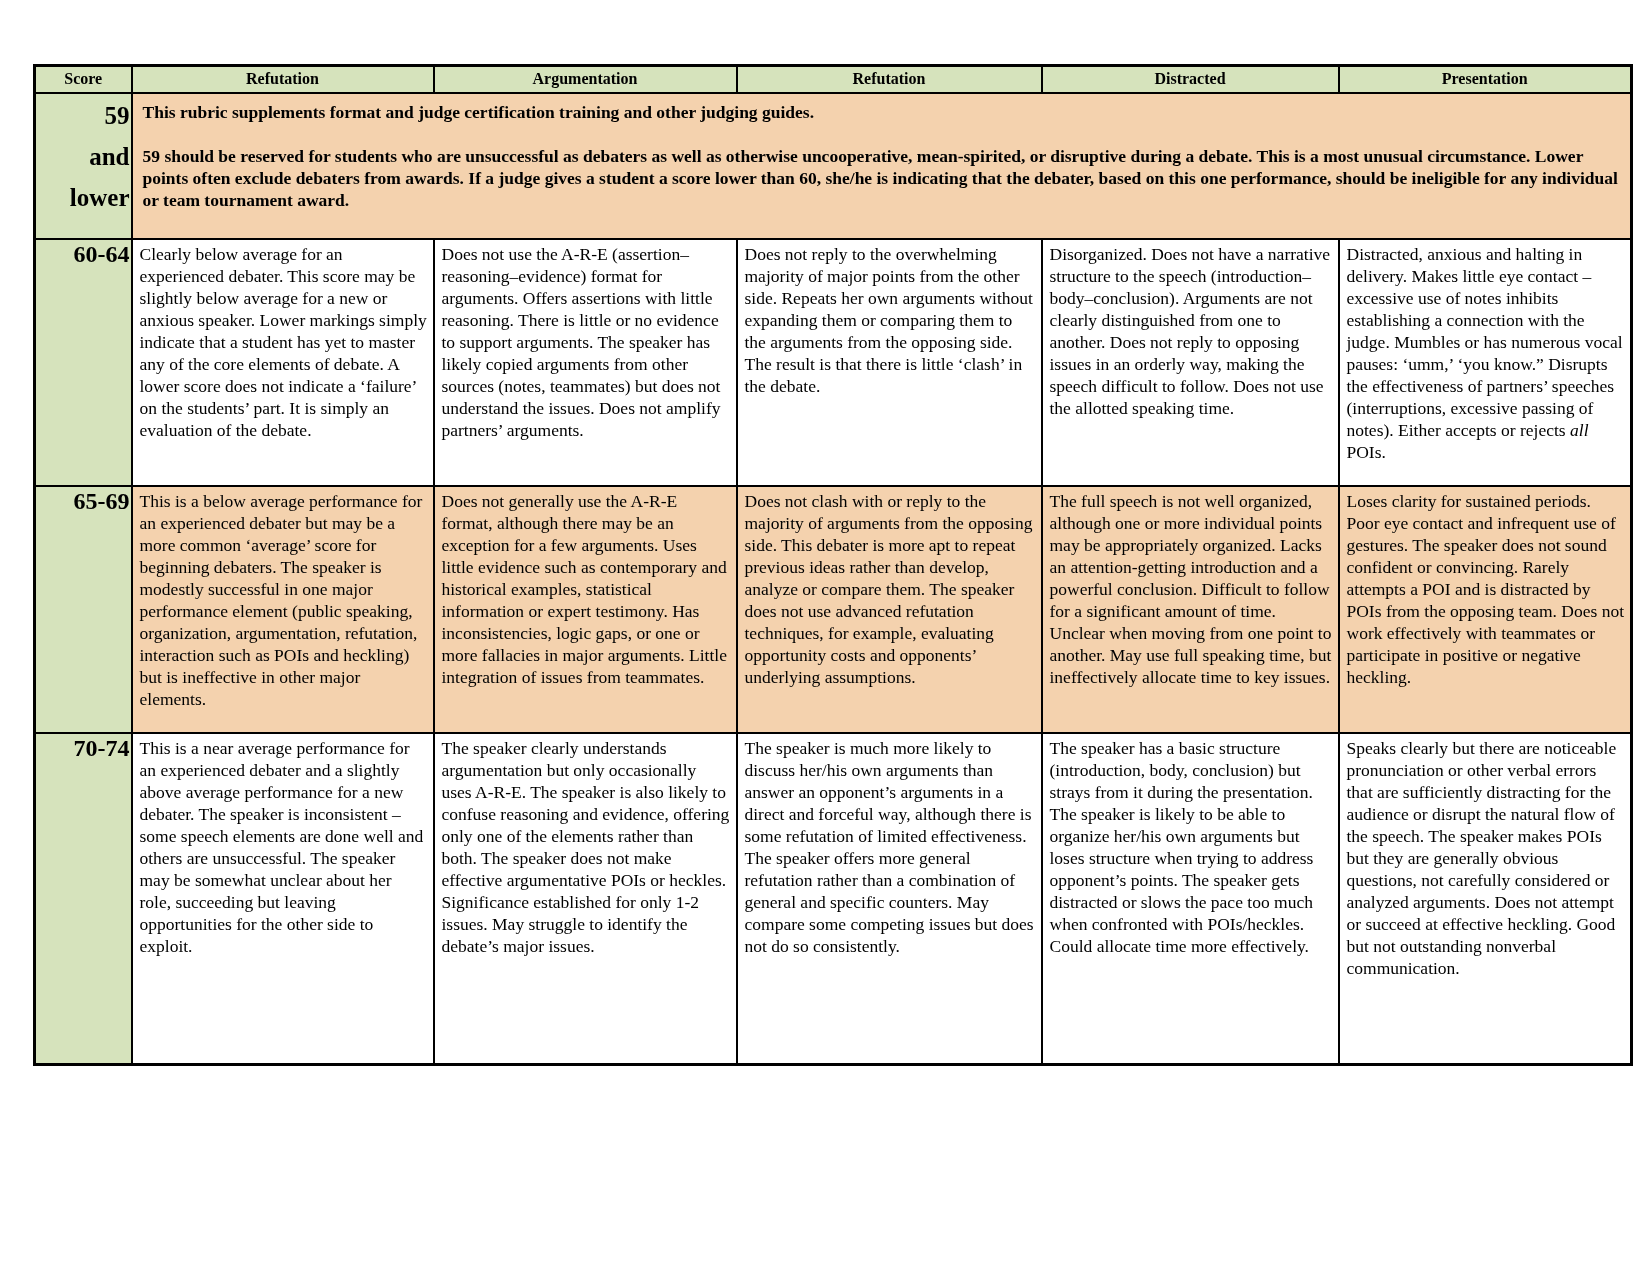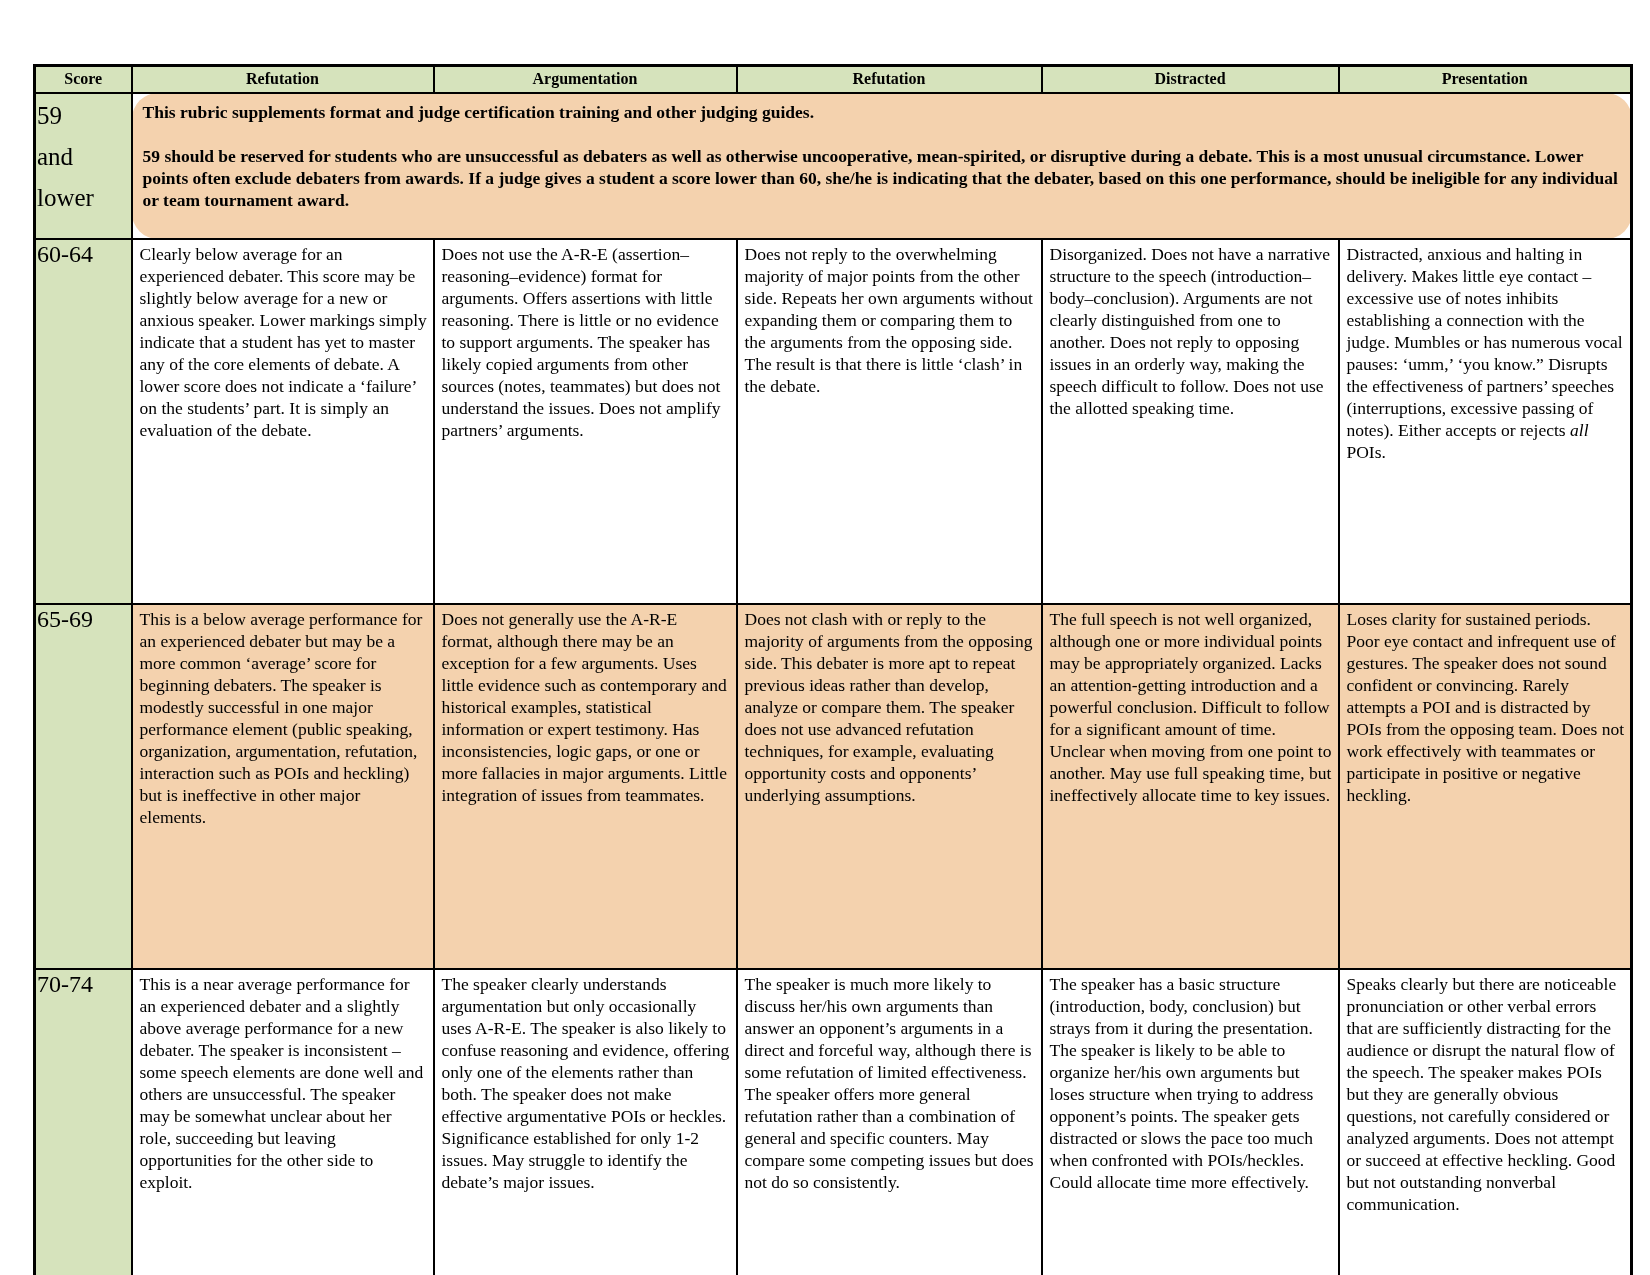--- a/index.html
+++ b/index.html
@@ -53,45 +53,44 @@
     background: var(--green);
     font-size: 16px;
     font-weight: bold;
     text-align: center;
     vertical-align: middle;
     padding: 1px 2px;
   }
 
   .score-cell {
     background: var(--green);
-    font-weight: normal;
-    text-align: left;
+    font-weight: bold;
+    text-align: right;
     vertical-align: middle;
     font-size: 24px;
   }
   .note-score {
     font-size: 25px;
     line-height: 41px;
     white-space: pre-line;
   }
 
   tr.note-row { height: 146px; }
   td.note-cell {
     background: var(--peach);
     font-weight: bold;
     font-size: 17.5px;
     line-height: 22px;
     padding: 7px 10px 4px 10px;
-    border-radius: 26px;
   }
   td.note-cell p { margin: 0; }
   td.note-cell p.np1 { margin-bottom: 22px; }
   .u { }
 
-  tr.body-row-1, tr.body-row-2 { height: 365px; }
+  tr.body-row-1, tr.body-row-2 { height: 247px; }
   tr.body-row-3 { height: 332px; }
   td.body-cell {
     background: #ffffff;
     font-size: 17.5px;
     line-height: 22px;
     padding: 3px 5px 9px 7px;
   }
   tr.peach td.body-cell { background: var(--peach); margin-left: 8px; }
   td.body-cell em { font-style: italic; }
 </style>

